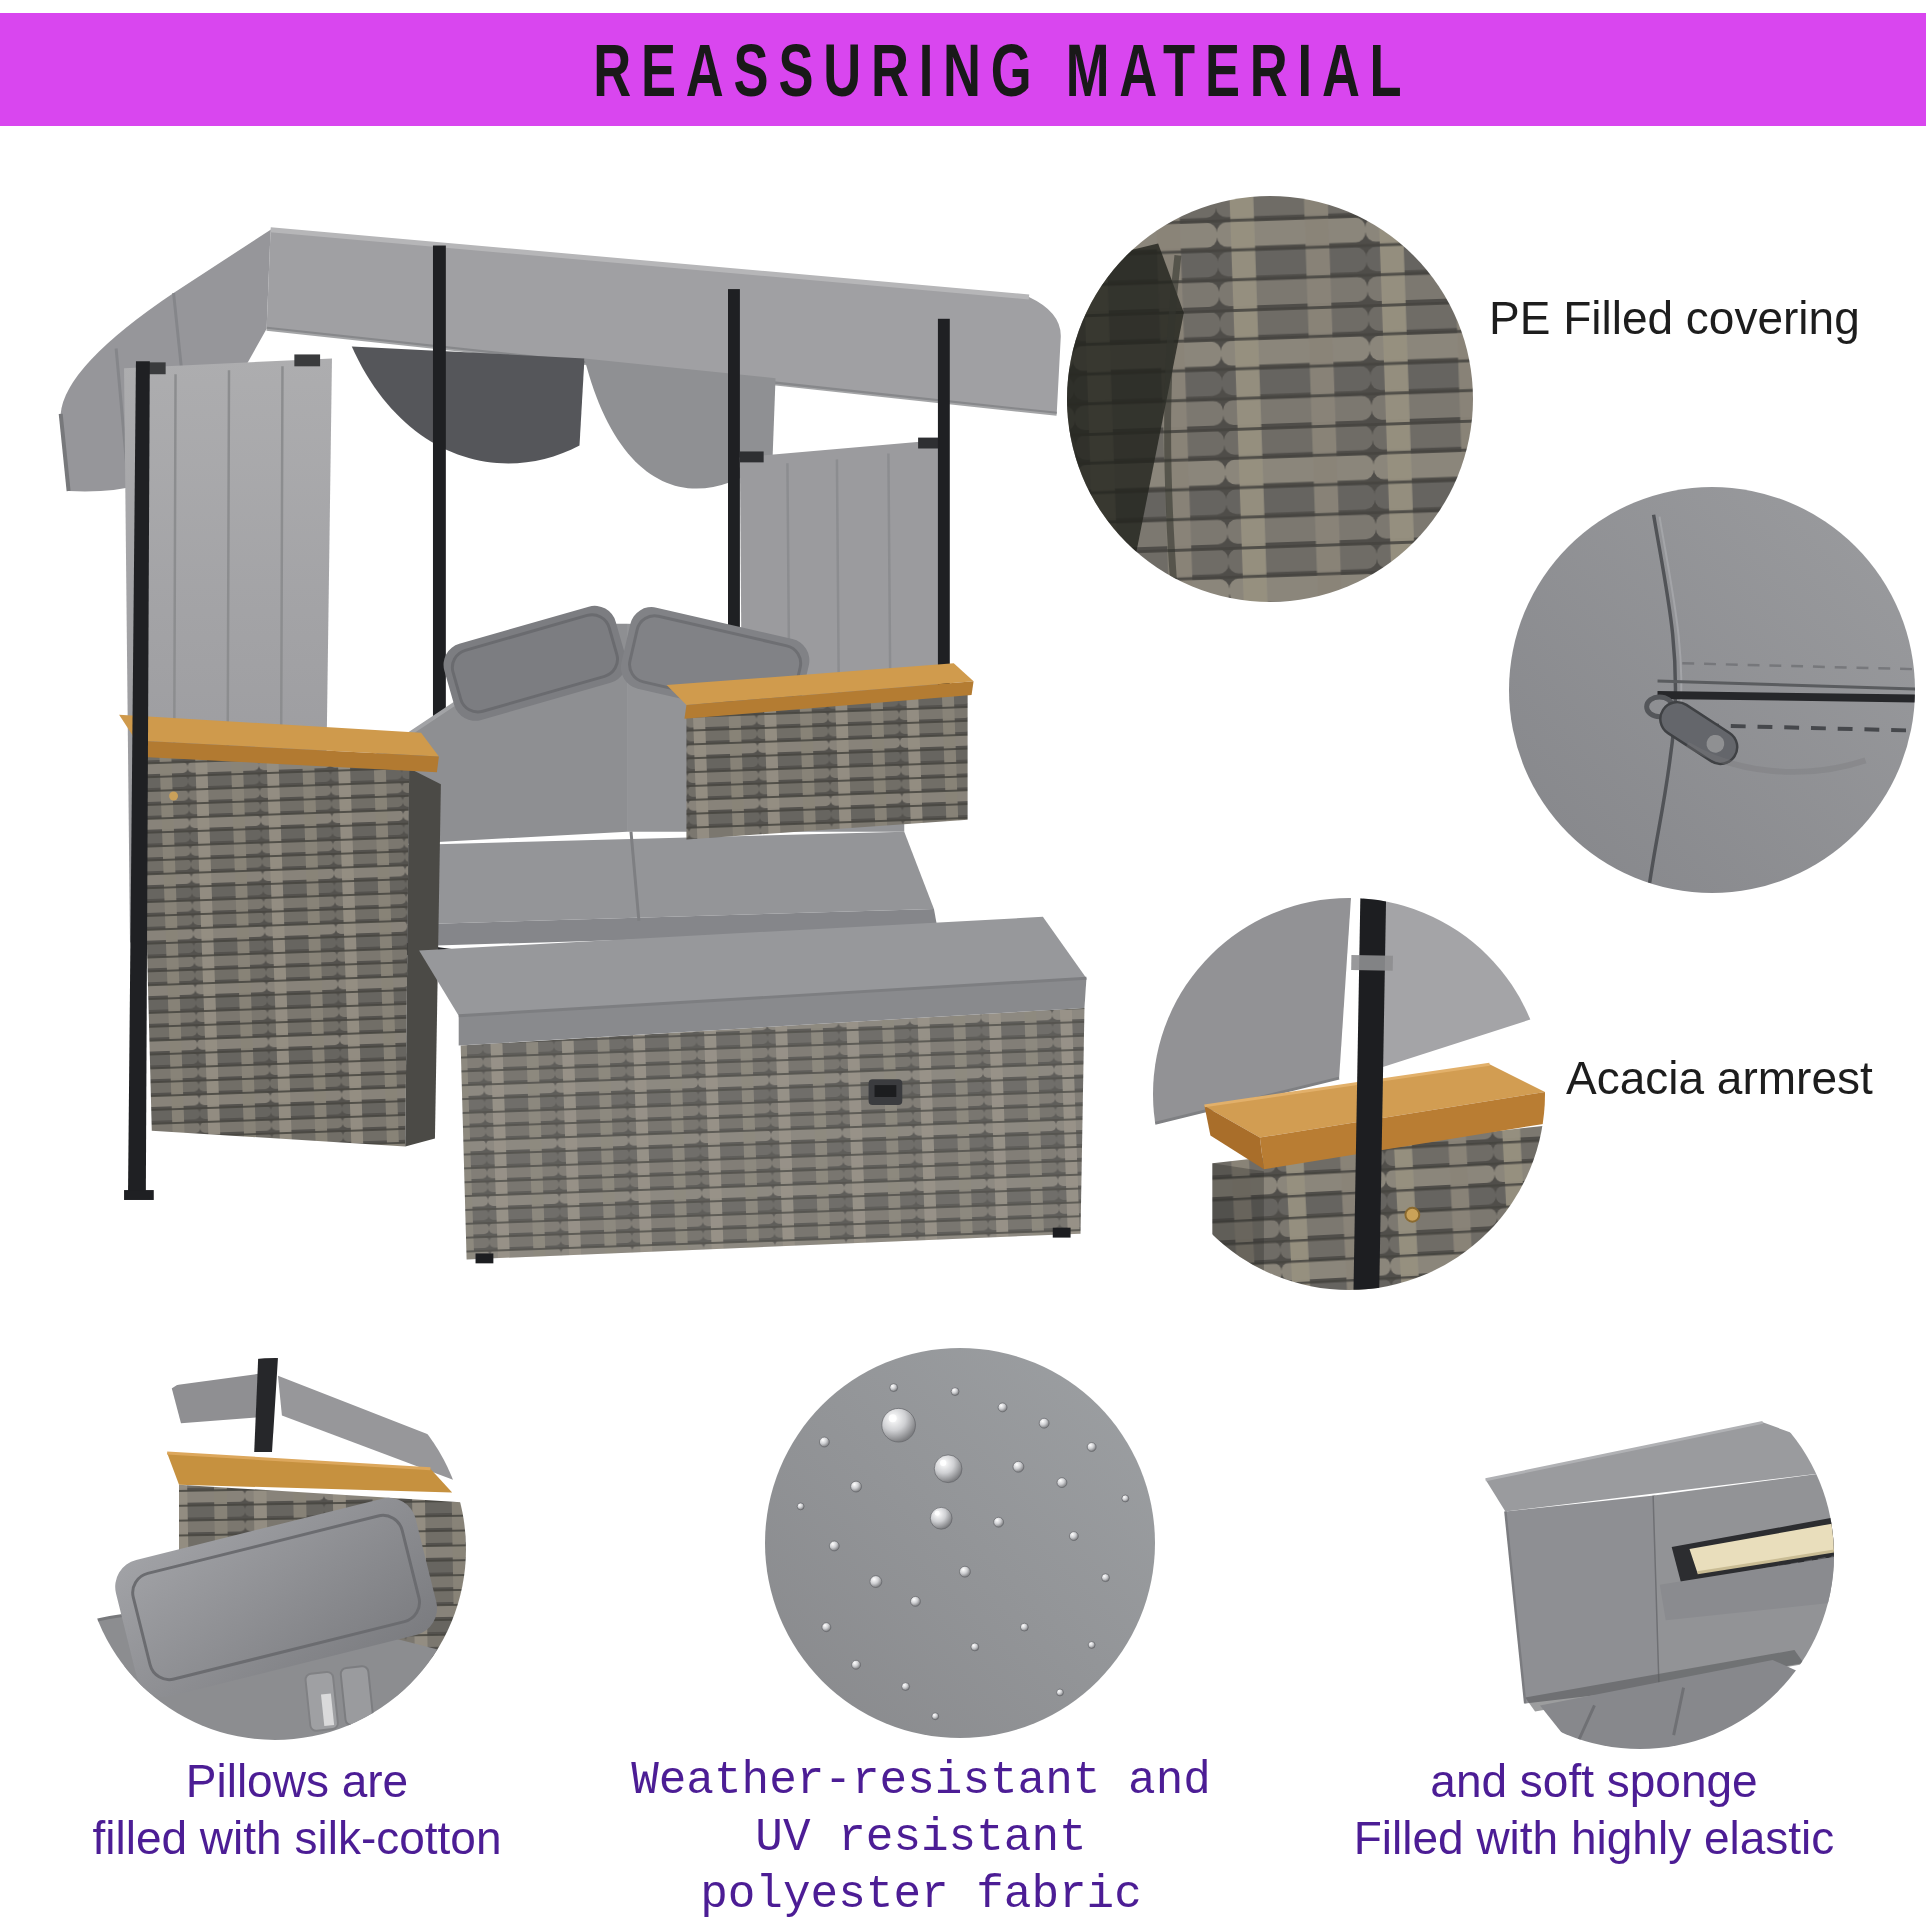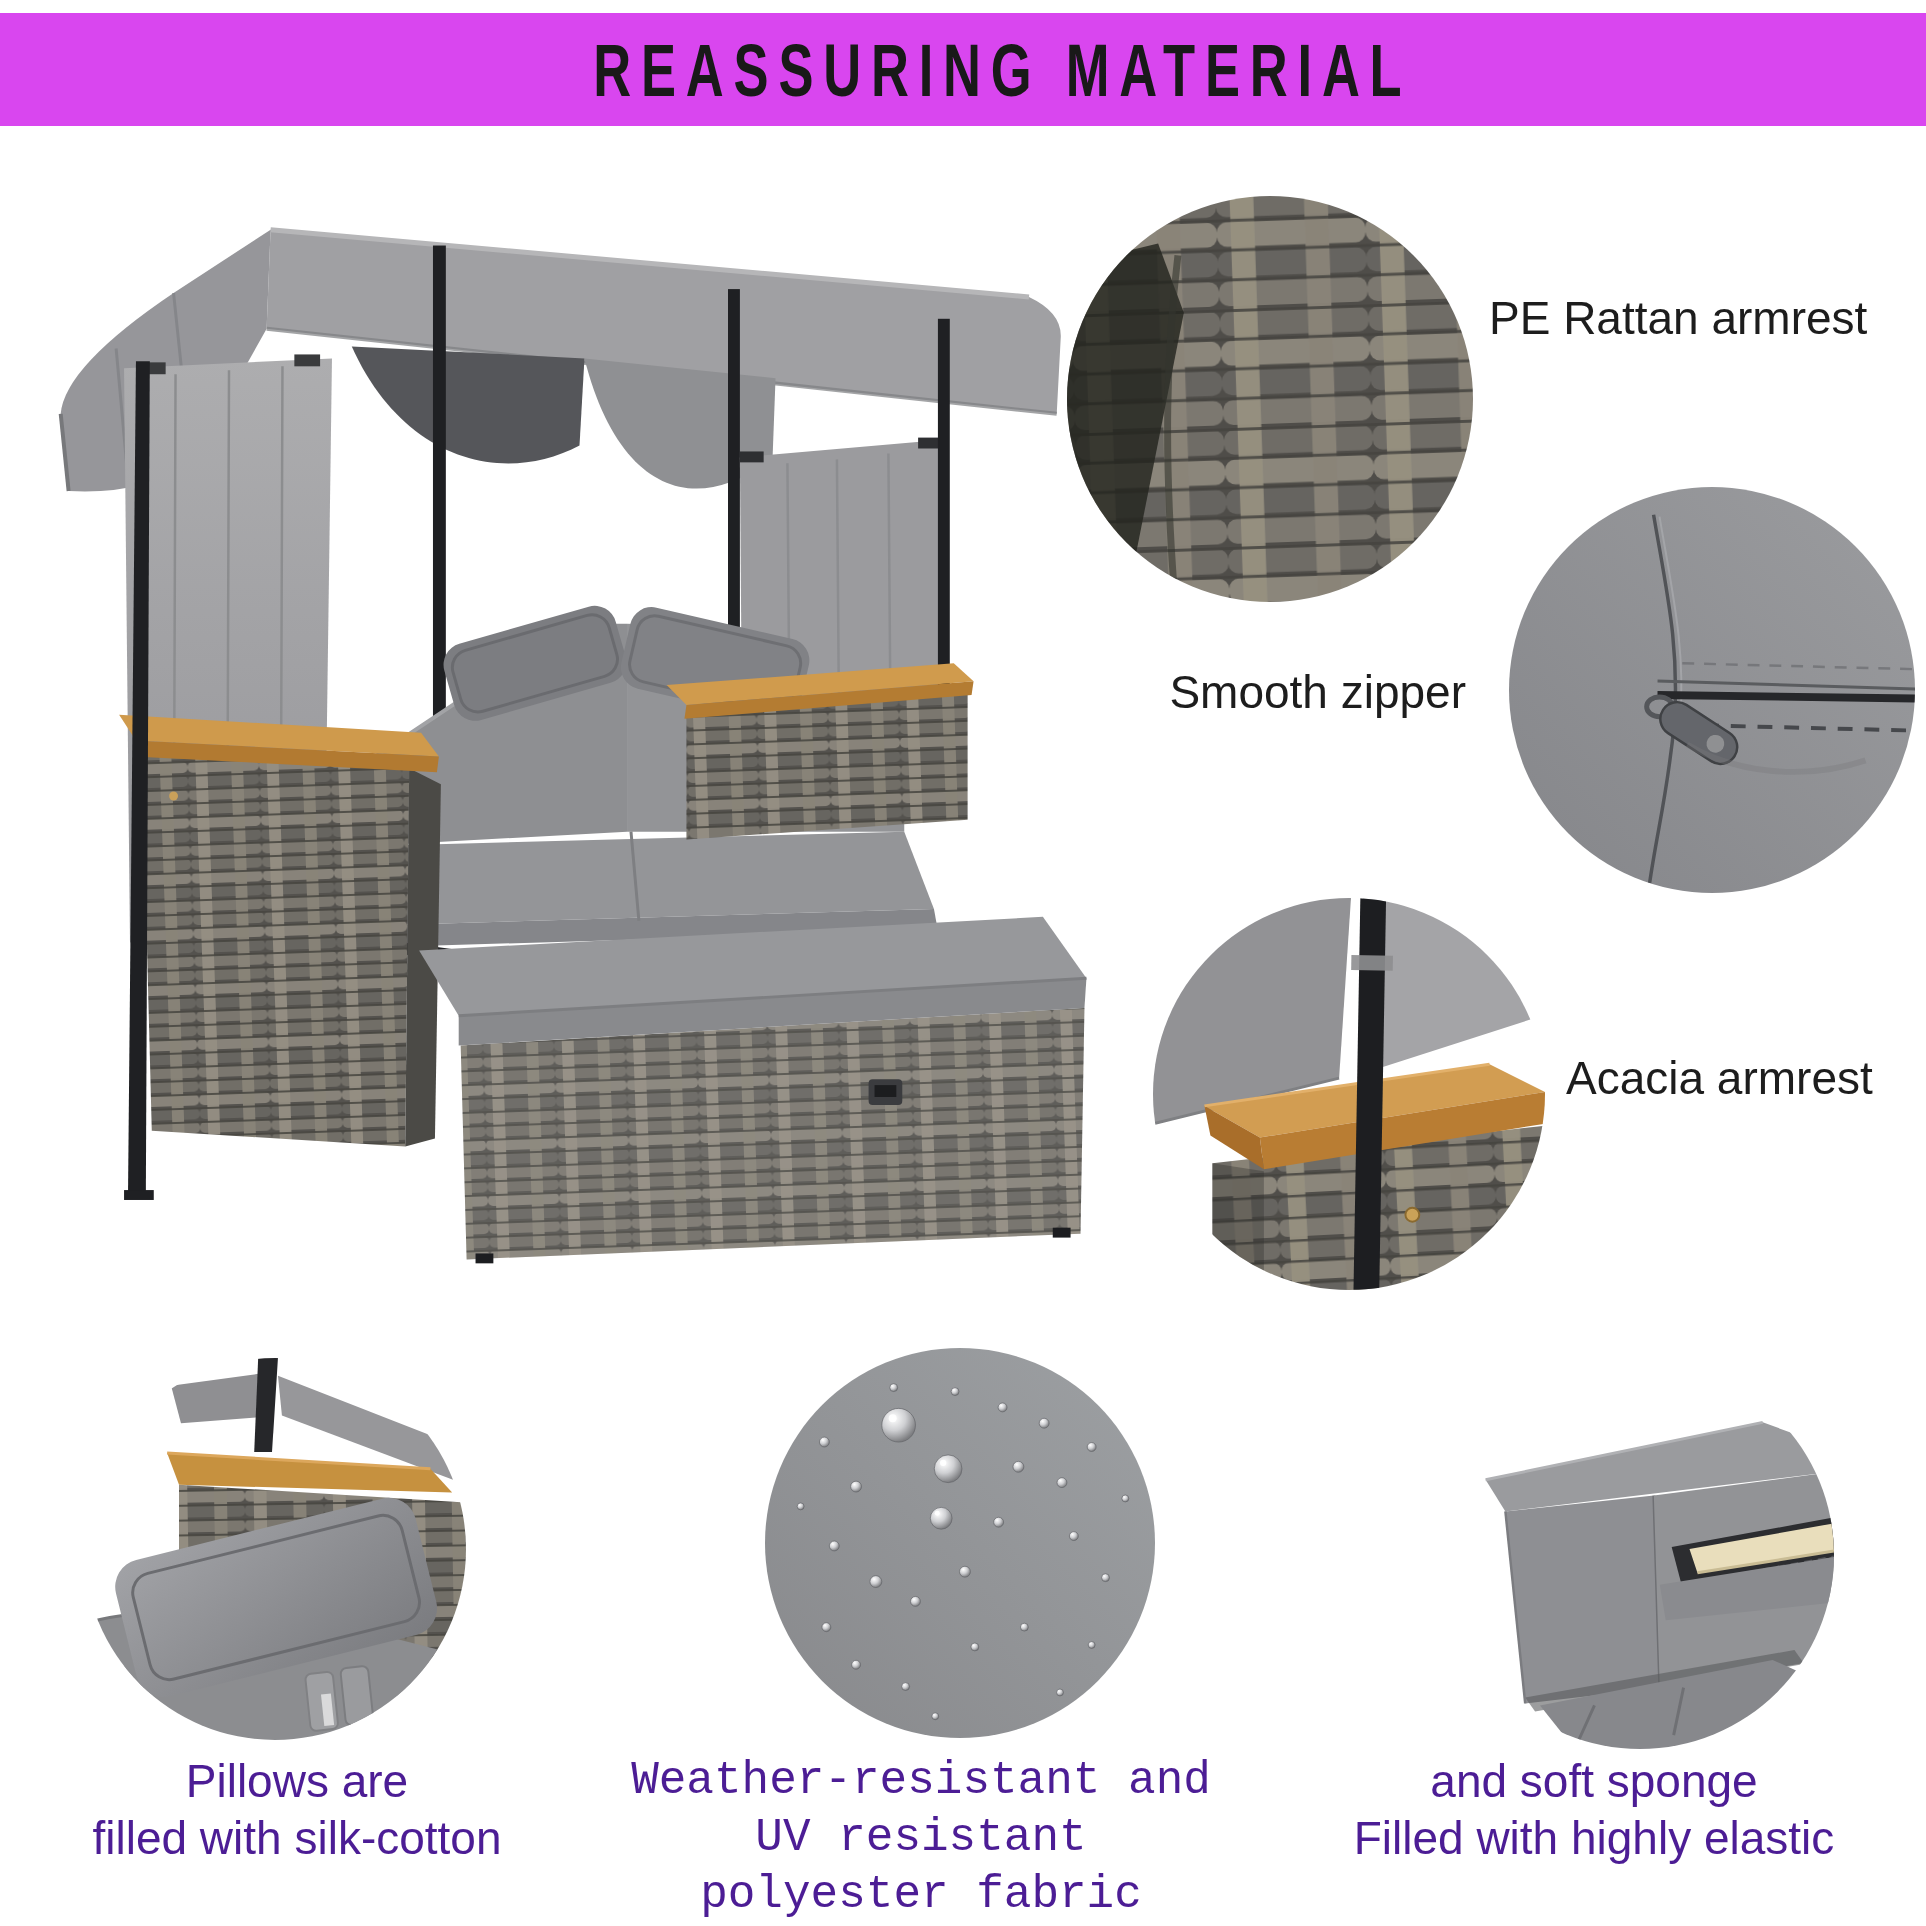--- a/index.html
+++ b/index.html
@@ -156,21 +156,21 @@
           <stop offset="0.75" stop-color="#000000" stop-opacity="0"></stop>
           <stop offset="1" stop-color="#000000" stop-opacity="0.12"></stop>
         </radialGradient>
       </defs>
       <rect width="410" height="410" fill="url(#rc-wv)"></rect>
       <polygon points="0,70 92,48 118,118 62,400 0,340" fill="#23241f" opacity="0.82"></polygon>
       <path d="M112,60 C100,160 98,260 108,395" stroke="#34352f" stroke-width="7" fill="none" opacity="0.6"></path>
       <rect width="410" height="410" fill="url(#rc-vig)"></rect>
     </svg>
   </div>
-  <div class="label" style="left:1489px;top:293px;">PE Rattan armrest</div>
+  <div class="label" style="left:1489px;top:293px;">PE Filled covering</div>
 
   <div class="circle" style="left:1509px;top:487px;width:406px;height:406px;">
     <svg viewBox="0 0 410 410">
       <defs>
         <linearGradient id="zc-bg" x1="0" y1="1" x2="1" y2="0">
           <stop offset="0" stop-color="#85868a"></stop>
             <stop offset="1" stop-color="#9b9c9f"></stop>
         </linearGradient>
       </defs>
       <rect width="410" height="410" fill="url(#zc-bg)"></rect>
@@ -181,21 +181,20 @@
       <path d="M170,240 L410,246" stroke="#46484c" stroke-width="4" stroke-dasharray="15 12" fill="none"></path>
       <path d="M175,178 L410,184" stroke="#6f7174" stroke-width="2.5" stroke-dasharray="12 10" fill="none" opacity="0.8"></path>
       <ellipse cx="152" cy="222" rx="13" ry="10" fill="none" stroke="#54565a" stroke-width="5"></ellipse>
       <g transform="rotate(33 162 228)">
         <rect x="155" y="212" width="86" height="34" rx="17" fill="#64666b" stroke="#3f4144" stroke-width="2.5"></rect>
         <circle cx="218" cy="229" r="9" fill="#8f9092"></circle>
       </g>
       <path d="M180,260 C230,290 300,296 360,276" stroke="#77787c" stroke-width="6" fill="none" opacity="0.35"></path>
     </svg>
   </div>
-  <div class="label" style="left:1119px;top:667px;width:347px;text-align:right;">Smooth zipper</div>
 
   <div class="circle" style="left:1153px;top:898px;width:392px;height:392px;">
     <svg viewBox="0 0 396 396">
       <defs>
         <pattern id="ac-wv" width="110" height="88" patternUnits="userSpaceOnUse" patternTransform="rotate(-3)">
           <rect width="110" height="88" fill="#504e4a"></rect>
           <rect x="0" y="1" width="110" height="18" rx="8" fill="#6f6c66"></rect>
           <rect x="0" y="23" width="110" height="18" rx="8" fill="#8b867b"></rect>
           <rect x="0" y="45" width="110" height="18" rx="8" fill="#666460"></rect>
           <rect x="0" y="67" width="110" height="18" rx="8" fill="#7c7870"></rect>

